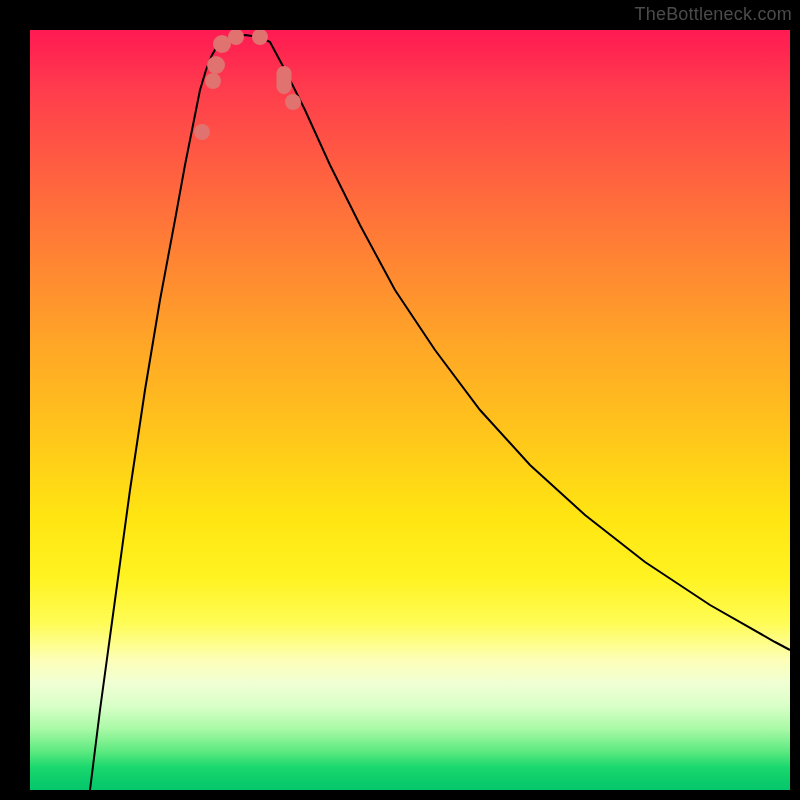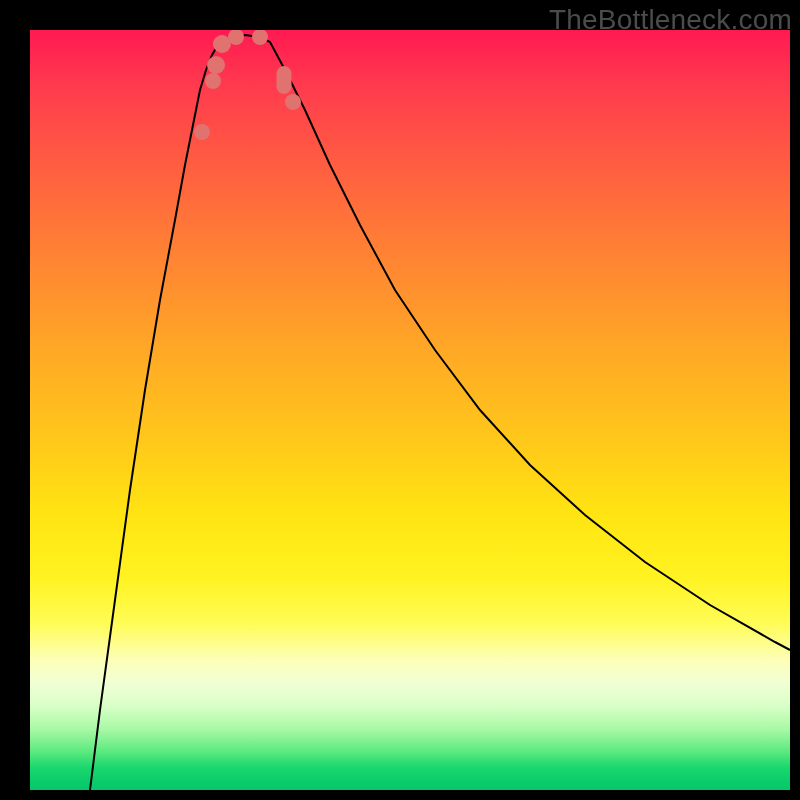--- a/index.html
+++ b/index.html
@@ -33,21 +33,21 @@
       #5be97f 95%,
       #1ad86e 97%,
       #0acb6c 99%,
       #07c76b 100%);
   }
   .watermark {
     position: absolute;
     top: 4px;
     right: 8px;
     color: #4b4b4b;
-    font-size: 28px;
+    font-size: 18px;
     font-weight: 500;
     letter-spacing: 0.2px;
     z-index: 5;
   }
   svg.plot {
     position: absolute;
     inset: 0;
   }
   .curve {
     fill: none;

